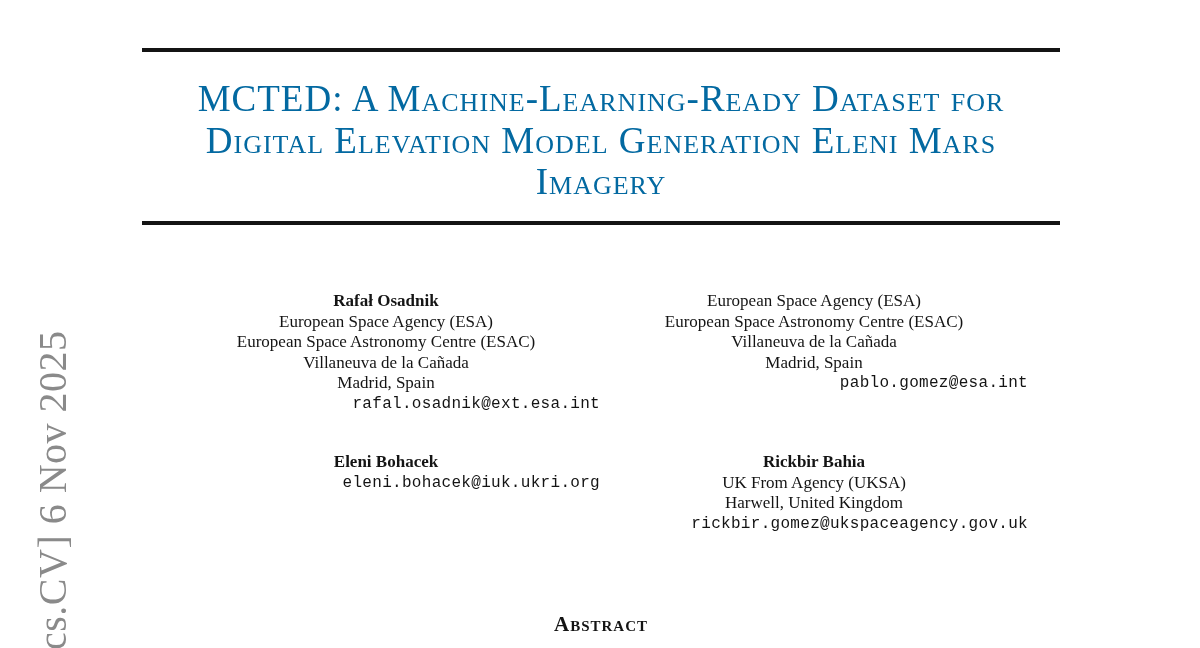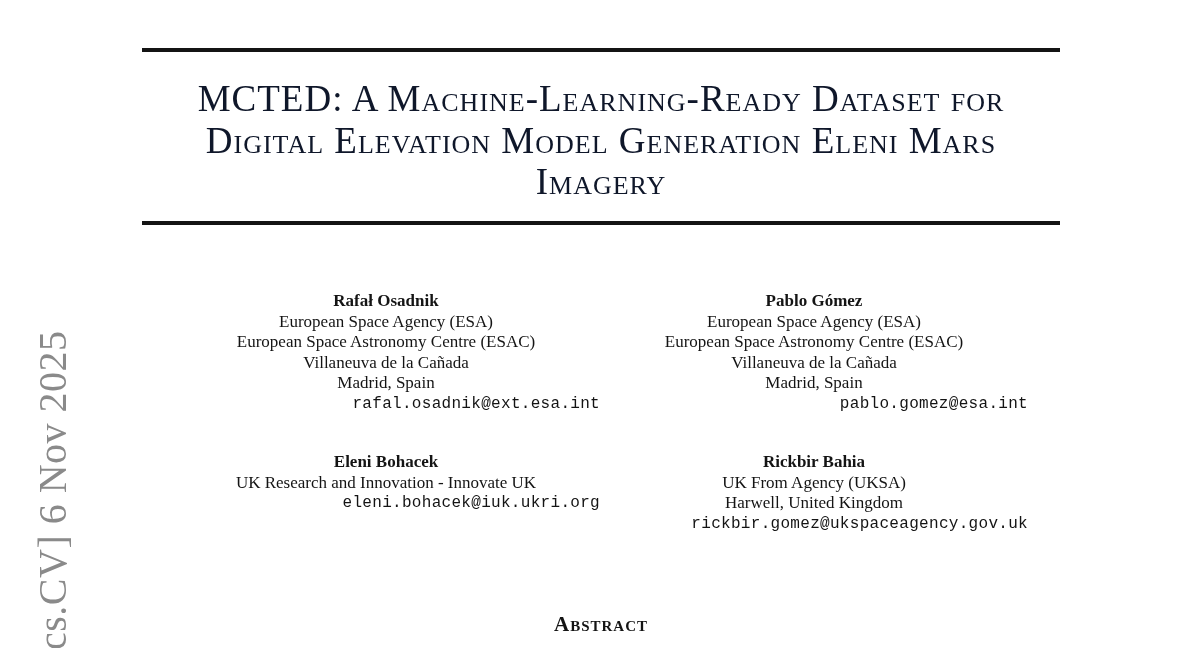--- a/index.html
+++ b/index.html
@@ -29,21 +29,21 @@
   .paper-title {
     position: absolute;
     left: 142px;
     top: 78px;
     width: 918px;
     text-align: center;
     font-size: 37px;
     line-height: 41.5px;
     font-variant: small-caps;
     letter-spacing: 1px;
-    color: #0f172a;
+    color: #0369a1;
   }
   .title-line {
     display: block;
     white-space: nowrap;
   }
 
   .authors-row {
     position: absolute;
     left: 172px;
     width: 856px;
@@ -113,33 +113,31 @@
   <div class="authors-row authors-row-1">
     <div class="author-col">
       <div class="author-name">Rafał Osadnik</div>
       <div class="author-affil-line">European Space Agency (ESA)</div>
       <div class="author-affil-line">European Space Astronomy Centre (ESAC)</div>
       <div class="author-affil-line">Villaneuva de la Cañada</div>
       <div class="author-affil-line">Madrid, Spain</div>
       <div class="author-email">rafal.osadnik@ext.esa.int</div>
     </div>
     <div class="author-col">
-      <div class="author-name">Pablo Gómez</div>
       <div class="author-affil-line">European Space Agency (ESA)</div>
       <div class="author-affil-line">European Space Astronomy Centre (ESAC)</div>
       <div class="author-affil-line">Villaneuva de la Cañada</div>
       <div class="author-affil-line">Madrid, Spain</div>
       <div class="author-email">pablo.gomez@esa.int</div>
     </div>
   </div>
 
   <div class="authors-row authors-row-2">
     <div class="author-col">
       <div class="author-name">Eleni Bohacek</div>
-      <div class="author-affil-line">UK Research and Innovation - Innovate UK</div>
       <div class="author-email">eleni.bohacek@iuk.ukri.org</div>
     </div>
     <div class="author-col">
       <div class="author-name">Rickbir Bahia</div>
       <div class="author-affil-line">UK From Agency (UKSA)</div>
       <div class="author-affil-line">Harwell, United Kingdom</div>
       <div class="author-email">rickbir.gomez@ukspaceagency.gov.uk</div>
     </div>
   </div>
 

